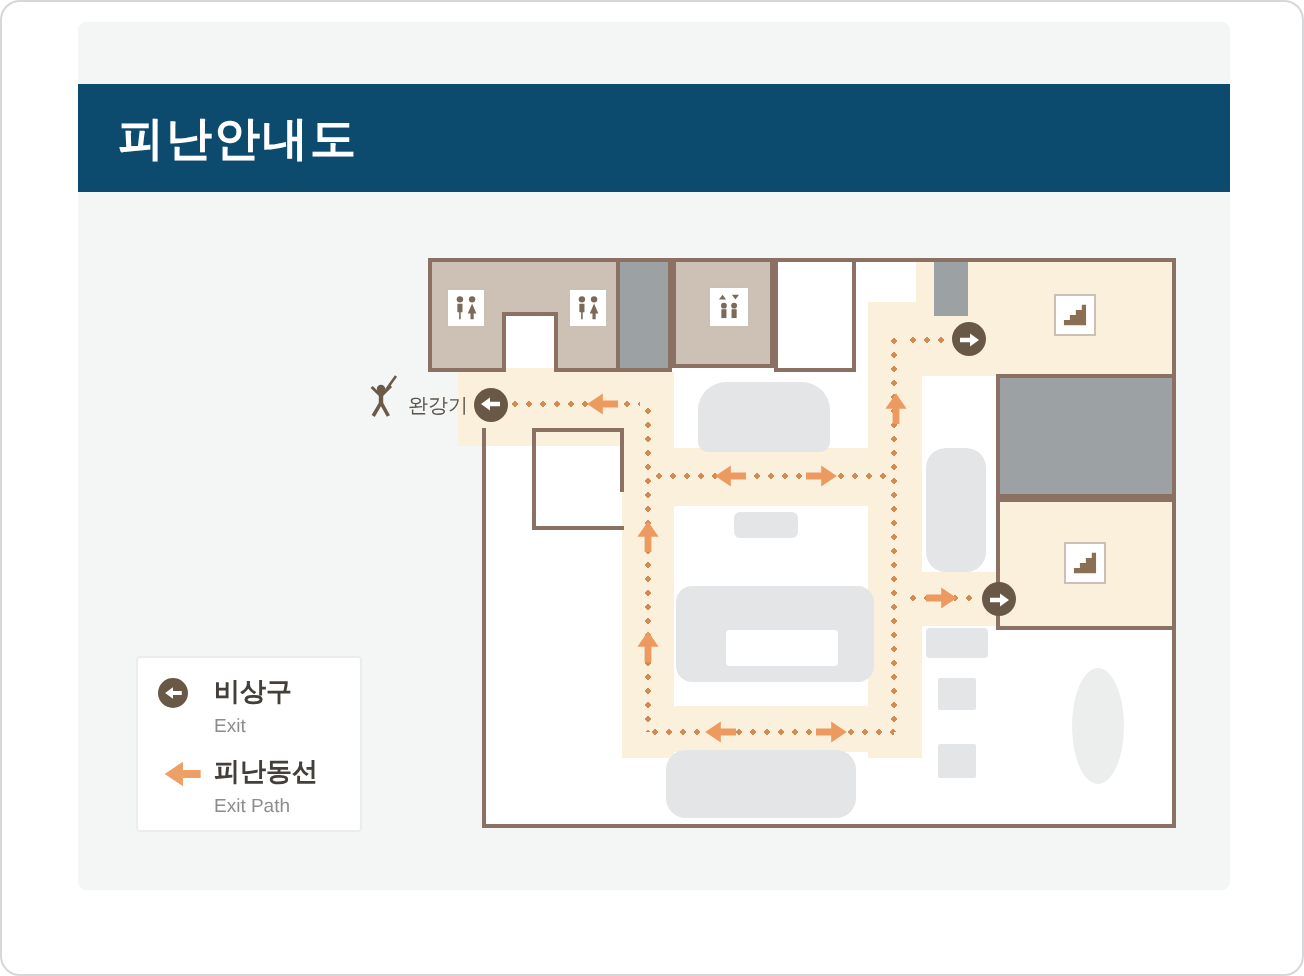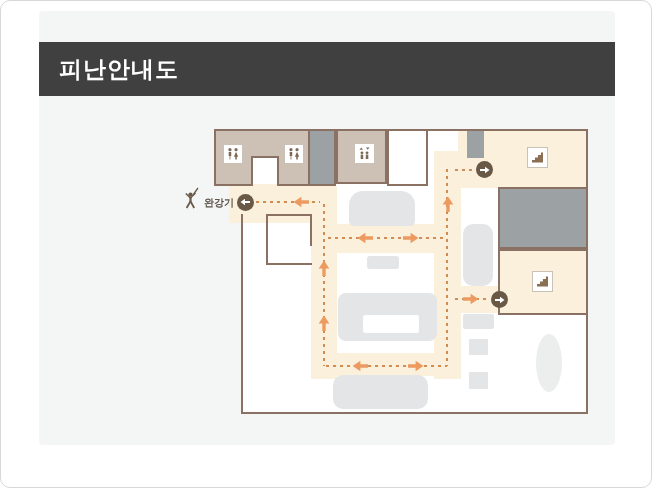--- a/index.html
+++ b/index.html
@@ -1,38 +1,38 @@
 <!DOCTYPE html>
 <html><head>
 <meta charset="utf-8">
 <style>
   html,body{margin:0;padding:0;background:#fff;}
   body{font-family:"Liberation Sans","DejaVu Sans",sans-serif;}
   #page{position:relative;width:650px;height:486px;background:#ffffff;border:1px solid #d5d8d8;border-radius:10px;overflow:hidden;}
   .abs{position:absolute;}
   #card{left:38px;top:10px;width:576px;height:434px;background:#f4f6f6;border-radius:4px;}
-  #header{left:38px;top:41px;width:576px;height:54px;background:#404040;display:flex;align-items:center;justify-content:space-between;padding:0 20px;box-sizing:border-box;}
+  #header{left:38px;top:41px;width:576px;height:54px;background:#0c4a6e;display:flex;align-items:center;justify-content:space-between;padding:0 20px;box-sizing:border-box;}
   #title{color:#fff;font-size:23px;font-weight:bold;letter-spacing:1px;}
   #subtitle{color:#fff;font-size:13px;font-weight:600;letter-spacing:.4px;}
   .wall{background:#8a7164;}
   .room{box-sizing:border-box;border:2px solid #8a7164;}
   .beige{background:#cdc1b6;}
   .grayroom{background:#9ca1a3;}
   .cream{background:#faf0dc;}
   .furn{background:#e3e5e6;}
   .floor{background:#ffffff;}
   .dot-h{height:4px;background-image:radial-gradient(circle,#d28c52 1.3px,rgba(255,255,255,0) 1.4px);background-size:7px 4px;}
   .dot-v{width:4px;background-image:radial-gradient(circle,#d28c52 1.3px,rgba(255,255,255,0) 1.4px);background-size:4px 7px;}
   .parrow{width:16px;height:12px;}
   .parrow svg{display:block;}
   .rot180{transform:rotate(180deg);}
   .rotup{transform:rotate(-90deg);}
   .exit-circle{width:17px;height:17px;border-radius:50%;background:#6a5847;display:flex;align-items:center;justify-content:center;}
   .icon-box{background:#fff;border:1px solid #c9c0b6;display:flex;align-items:center;justify-content:center;box-sizing:border-box;}
-  #descender-label{font-size:10px;color:#5c544a;font-weight:700;}
+  #descender-label{font-size:10px;color:#5c544a;font-weight:400;}
   #legend{left:67px;top:327px;width:113px;height:88px;background:#fff;border:1px solid #ececec;border-radius:2px;box-sizing:border-box;}
   .lg-label{font-size:13px;font-weight:bold;color:#443f39;}
   .lg-sub{font-size:9.5px;color:#8d8d8d;}
 </style>
 </head>
 <body>
 
 <div id="page">
 
   <div class="abs" id="card"></div>
@@ -192,14 +192,30 @@
         <circle cx="6.5" cy="7.5" r="2.1" fill="#6b5a49"></circle>
         <line x1="6.5" y1="9.6" x2="6.5" y2="14.5" stroke="#6b5a49" stroke-width="2.2"></line>
         <line x1="6.5" y1="11" x2="11.5" y2="6" stroke="#6b5a49" stroke-width="1.5"></line>
         <line x1="6.5" y1="11" x2="1.8" y2="6.5" stroke="#6b5a49" stroke-width="1.5"></line>
         <line x1="6.5" y1="14.3" x2="2.6" y2="21" stroke="#6b5a49" stroke-width="1.8"></line>
         <line x1="6.5" y1="14.3" x2="10.2" y2="21" stroke="#6b5a49" stroke-width="1.8"></line>
       </svg>
   </div>
   <div class="abs" id="descender-label" style="left:203px;top:195px;">완강기</div>
 
+  <div class="abs" id="legend">
+    <div class="abs exit-circle rot180" style="left:10px;top:10px;width:15px;height:15px;">
+      <svg width="9" height="7" viewBox="0 0 10 8">
+          <polygon points="0,2.9 5,2.9 5,0.7 9.5,4 5,7.3 5,5.1 0,5.1" fill="#fff"></polygon>
+        </svg>
+    </div>
+    <div class="abs lg-label" style="left:38px;top:8px;">비상구</div>
+    <div class="abs lg-sub" style="left:38px;top:29px;">Exit</div>
+    <div class="abs rot180" style="left:12px;top:51px;width:20px;height:14px;">
+      <svg width="20" height="14" viewBox="0 0 16 12">
+          <polygon points="0,4.3 7.6,4.3 7.6,0.7 15.4,6 7.6,11.3 7.6,7.7 0,7.7" fill="#eca065"></polygon>
+        </svg>
+    </div>
+    <div class="abs lg-label" style="left:38px;top:48px;">피난동선</div>
+    <div class="abs lg-sub" style="left:38px;top:69px;">Exit Path</div>
+  </div>
 
 </div>
 
 </body></html>

